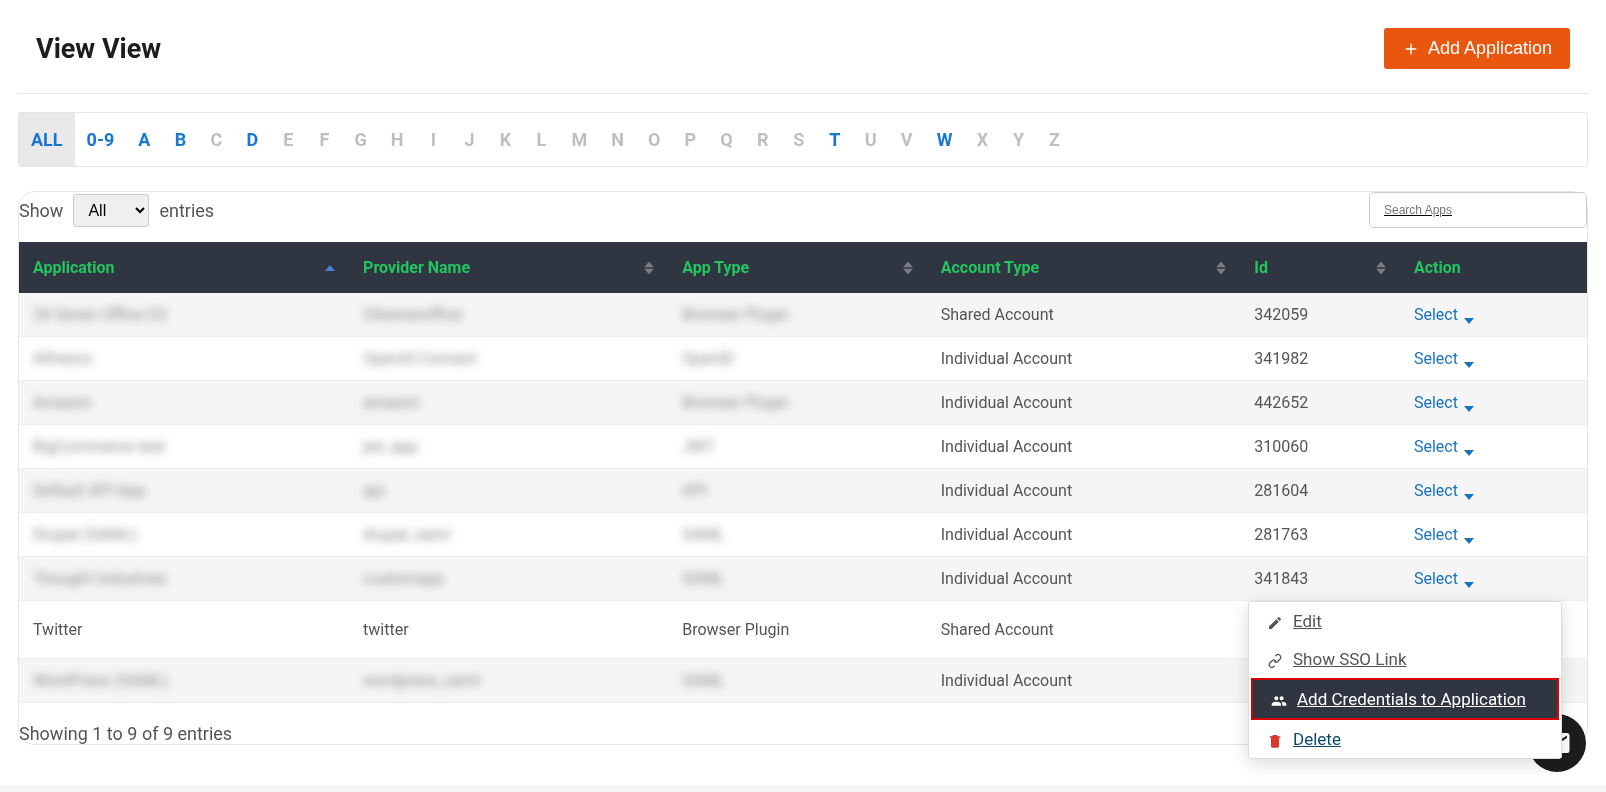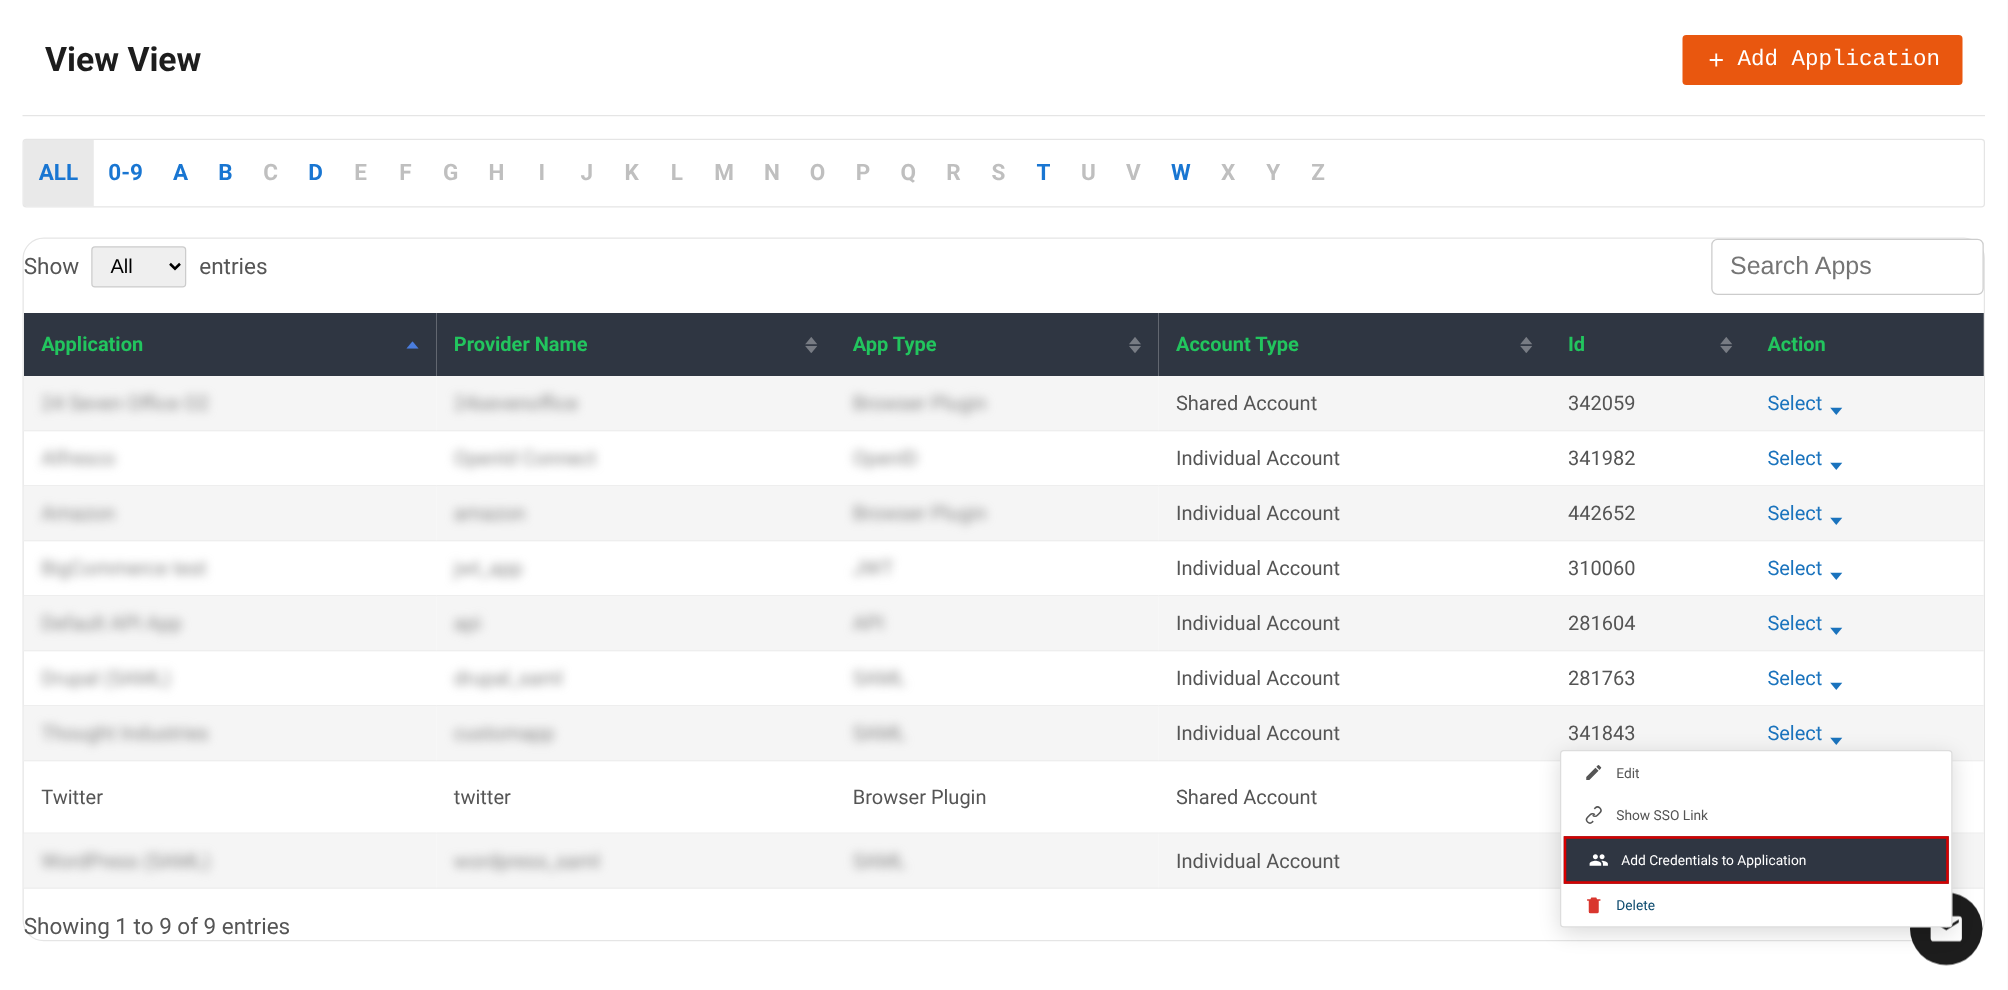--- a/index.html
+++ b/index.html
@@ -1,47 +1,47 @@
 <!DOCTYPE html>
 <html><head>
 <meta charset="utf-8">
 <style>
   * { box-sizing: border-box; margin: 0; padding: 0; }
   body { font-family: -apple-system, BlinkMacSystemFont, "Segoe UI", Roboto, Arial, sans-serif; background: #f5f5f5; color: #333; }
   .page { width: 1606px; margin: 0 auto; background: #fff; padding: 10px 18px 40px 18px; }
   .header { display: flex; justify-content: space-between; align-items: center; padding: 18px 18px 24px 18px; border-bottom: 1px solid #e5e5e5; }
   .header h1 { font-size: 27px; font-weight: 700; color: #1d1d1d; }
-  .add-app-btn { background: #e9570f; color: #fff; border: none; border-radius: 3px; padding: 10px 18px; font-size: 18px; font-weight: 500; cursor: pointer; display: inline-flex; align-items: center; gap: 8px; font-family: Liberation Mono, monospace; }
+  .add-app-btn { background: #e9570f; color: #fff; border: none; border-radius: 3px; padding: 10px 18px; font-size: 18px; font-weight: 500; cursor: pointer; display: inline-flex; align-items: center; gap: 8px; }
   .add-app-btn svg { width: 18px; height: 18px; }
   .alpha-nav { display: flex; gap: 0; margin: 18px 0 0 0; border: 1px solid #e5e5e5; border-radius: 3px; padding: 0; }
   .alpha-item { padding: 16px 12px; font-size: 18px; font-weight: 700; color: #bfbfbf; cursor: pointer; text-align:center; min-width: 36px; }
   .alpha-item.enabled { color: #1976d2; }
   .alpha-item.active { background: #e9e9e9; color: #1976d2; }
   .panel { border: 1px solid #e5e5e5; border-radius: 17px; margin-top: 24px; }
   .toolbar { display: flex; justify-content: space-between; align-items: center; margin-bottom: 14px; }
   .show-entries { display: flex; align-items: center; gap: 10px; font-size: 18px; color: #555; }
   .show-entries select { padding: 6px 26px 6px 10px; font-size: 16px; border: 1px solid #ccc; border-radius: 3px; appearance: auto; }
-  .search-input { width: 218px; padding: 10px 14px; font-size: 20px; border: 1px solid #ccc; border-radius: 5px; }
+  .search-input { width: 218px; padding: 10px 14px; font-size: 12px; border: 1px solid #ccc; border-radius: 5px; text-decoration: underline; }
   table { width: 100%; border-collapse: collapse; }
   thead th { background: #2f3642; color: #22c55e; text-align: left; padding: 16px 14px; font-size: 16px; font-weight: 700; position: relative; }
   thead th .sort { position: absolute; right: 14px; top: 50%; transform: translateY(-50%); display:flex; flex-direction:column; gap:1px; }
   thead th .sort svg { width:10px; height:6px; }
   thead th .sort .asc { opacity: 0.35; }
   thead th .sort .desc { opacity: 0.35; }
   thead th.sorted-asc .sort .asc { opacity: 1; fill:#4a7dde; }
   tbody tr { border-bottom: 1px solid #eee; }
   tbody tr:nth-child(odd) { background: #f5f5f5; }
   tbody td { padding: 12px 14px; font-size: 16px; color: #555; vertical-align: middle; }
   .blur { filter: blur(4px); color: #888; user-select:none; }
   .select-link { color: #1a73bd; font-size: 16px; cursor: pointer; display:inline-flex; align-items:flex-end; gap:6px; }
   .select-link svg { width:10px; height:6px; fill:#1a73bd; }
   .select-cell.highlight .select-link { border: 2px solid #d80000; padding: 5px 10px; border-radius:2px; }
   .entries-info { margin-top: 20px; font-size: 18px; color: #555; }
   .dropdown-menu { position: absolute; background: #fff; border: 1px solid #ddd; border-radius: 3px; box-shadow: 0 4px 18px rgba(0,0,0,0.15); width: 314px; z-index: 50; }
-  .dropdown-item { display: flex; align-items: center; gap: 10px; padding: 9px 18px; font-size: 11px; color: #555; cursor: pointer; }
+  .dropdown-item { display: flex; align-items: flex-end; gap: 10px; padding: 9px 18px; font-size: 17px; color: #555; cursor: pointer; text-decoration: underline; }
   .dropdown-item svg { width: 16px; height: 16px; flex-shrink:0; }
   .dropdown-item.highlight { background: #2f3642; color: #fff; border: 2px solid #d80000; margin:0 2px; }
   .dropdown-item.highlight svg { fill: #fff; }
   .dropdown-item.danger { color: #0c4a6e; }
   .dropdown-item.danger svg { fill: #d9362e; }
   .chat-fab { position: fixed; right: 20px; bottom: 20px; width: 58px; height: 58px; background: #1d1d1d; border-radius: 50%; display:flex; align-items:center; justify-content:center; cursor:pointer; }
   .chat-fab svg { width: 30px; height: 30px; fill: #fff; }
   .col-app { width: 300px; }
   .col-provider { width: 290px; }
   .col-apptype { width: 235px; }

